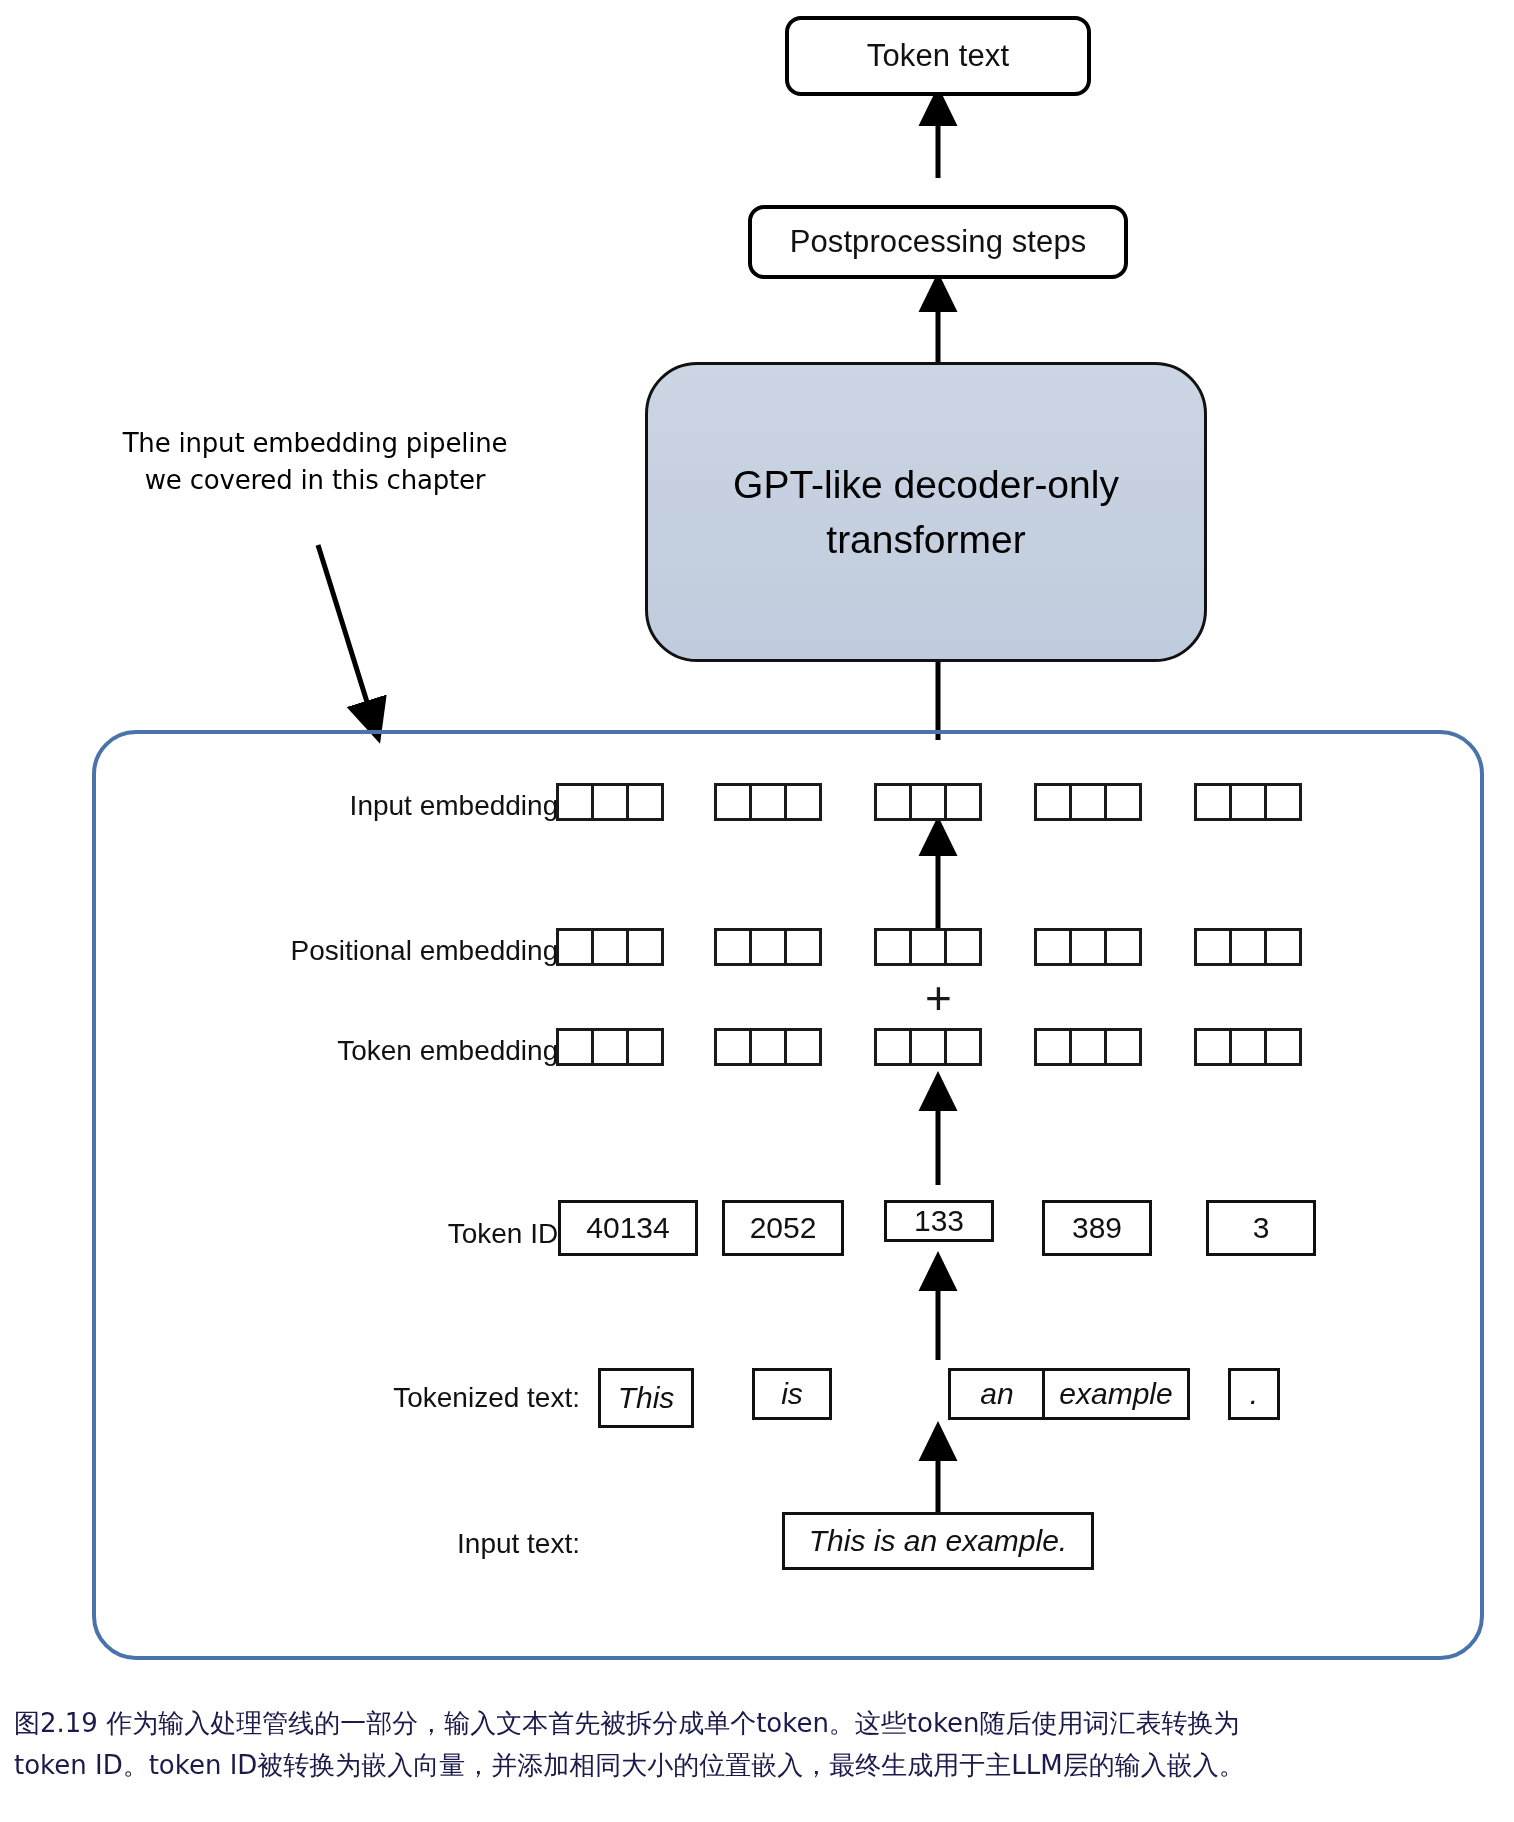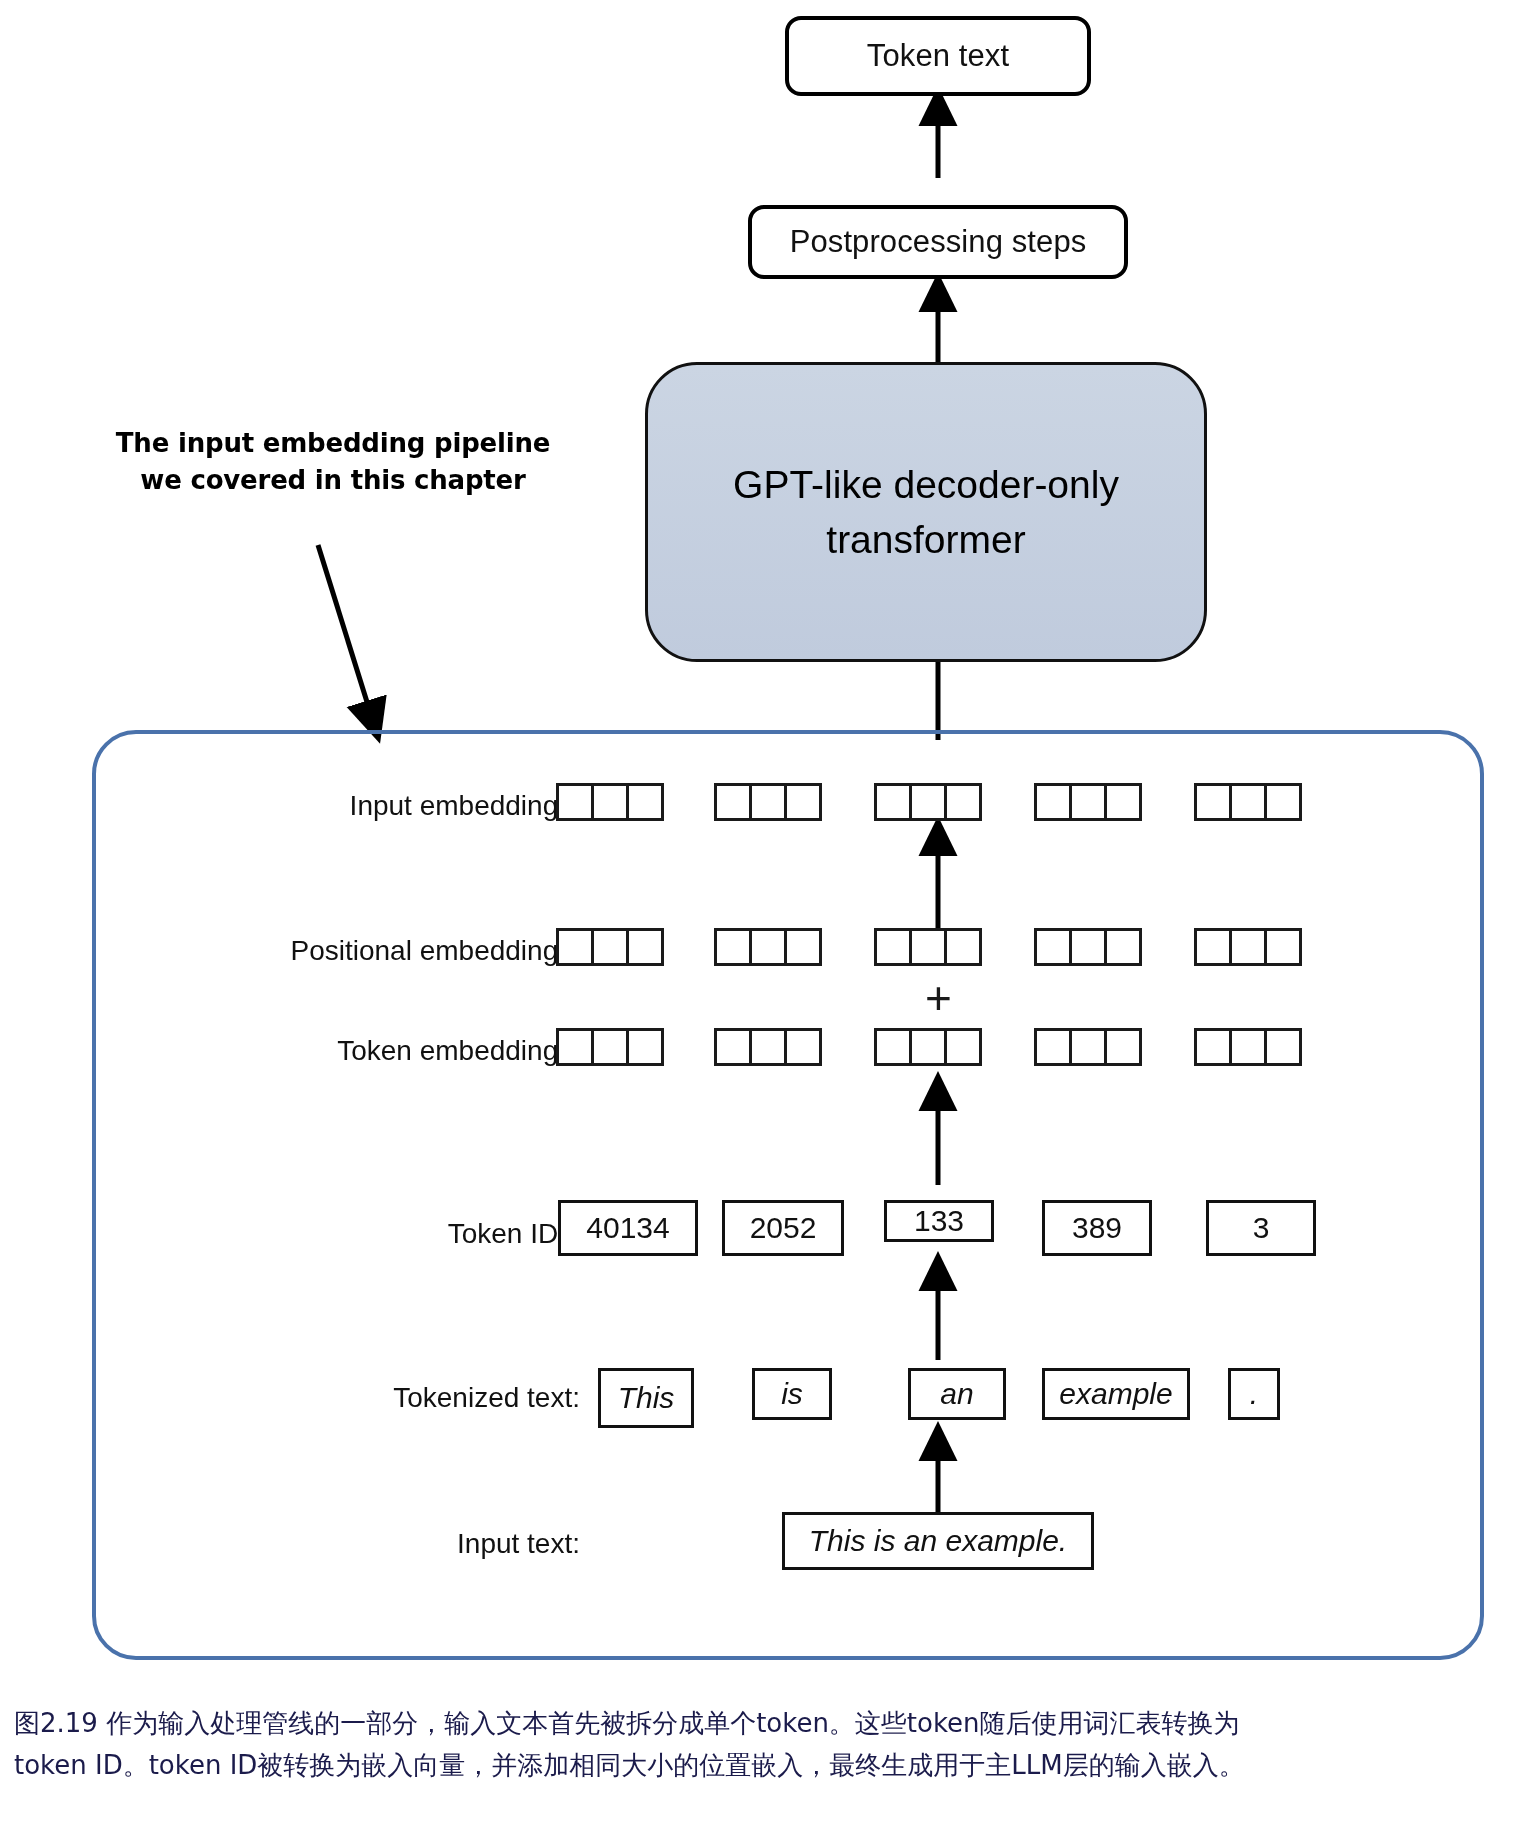--- a/index.html
+++ b/index.html
@@ -70,28 +70,27 @@
     font-size: 28px;
     color: #111111;
     text-align: right;
     white-space: nowrap;
   }
 
   
   .annotation {
     position: absolute;
     font-family: "DejaVu Sans", sans-serif;
-    font-weight: bold;
+    font-weight: normal;
     font-size: 26px;
     line-height: 1.42;
     color: #000000;
     text-align: center;
     white-space: pre-line;
     letter-spacing: -0.2px;
-    margin-left: 18px;
   }
 
   
   .emb-group { position: absolute; display: flex; }
   .emb-cell {
     width: 38px;
     height: 38px;
     border: 3px solid #1a1a1a;
     background: #ffffff;
     box-sizing: border-box;
@@ -277,21 +276,21 @@
   <div class="vbox" style="left:558px; top:1200px; width:140px; height:56px;">40134</div>
   <div class="vbox" style="left:722px; top:1200px; width:122px; height:56px;">2052</div>
   <div class="vbox" style="left:884px; top:1200px; width:110px; height:42px;">133</div>
   <div class="vbox" style="left:1042px; top:1200px; width:110px; height:56px;">389</div>
   <div class="vbox" style="left:1206px; top:1200px; width:110px; height:56px;">3</div>
 
   <div class="row-label" style="left:130px; top:1382px; width:450px;">Tokenized text:</div>
 
   <div class="vbox italic" style="left:598px; top:1368px; width:96px; height:60px;">This</div>
   <div class="vbox italic" style="left:752px; top:1368px; width:80px; height:52px;">is</div>
-  <div class="vbox italic" style="left:908px; top:1368px; width:98px; height:52px;">an</div>
+  <div class="vbox italic" style="left:948px; top:1368px; width:98px; height:52px;">an</div>
   <div class="vbox italic" style="left:1042px; top:1368px; width:148px; height:52px;">example</div>
   <div class="vbox italic" style="left:1228px; top:1368px; width:52px; height:52px;">.</div>
 
   <div class="row-label" style="left:160px; top:1528px; width:420px;">Input text:</div>
 
   <div class="vbox italic" style="left:782px; top:1512px; width:312px; height:58px;">This is an example.</div>
 
   <div class="caption" style="left:14px; top:1702px; width:1490px;">
     <div>图2.19 作为输入处理管线的一部分，输入文本首先被拆分成单个token。这些token随后使用词汇表转换为</div>
     <div>token ID。token ID被转换为嵌入向量，并添加相同大小的位置嵌入，最终生成用于主LLM层的输入嵌入。</div>

